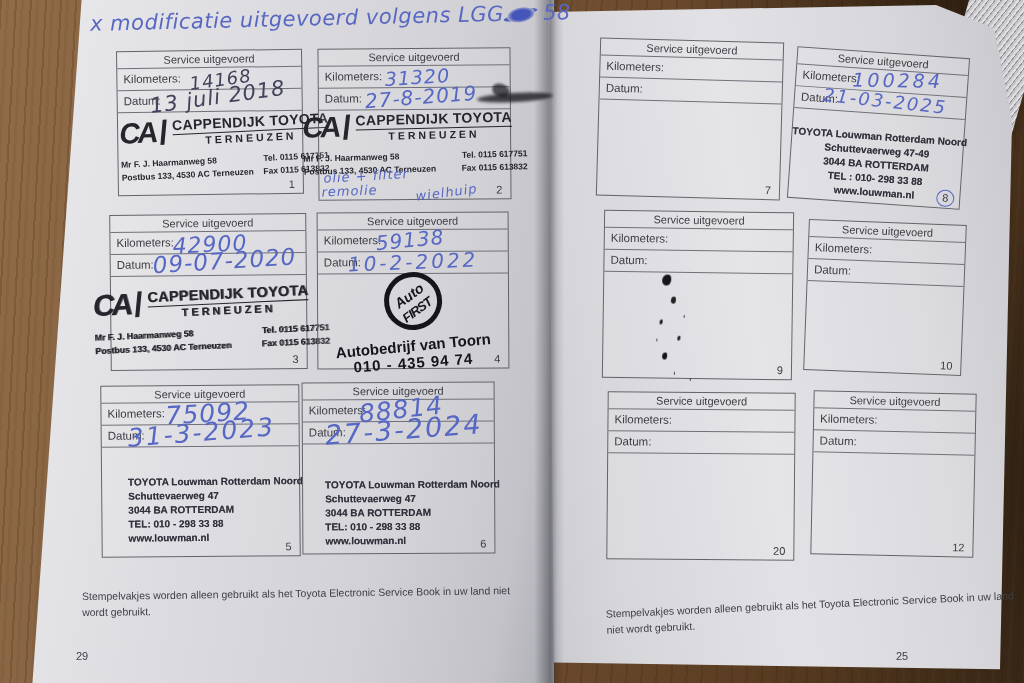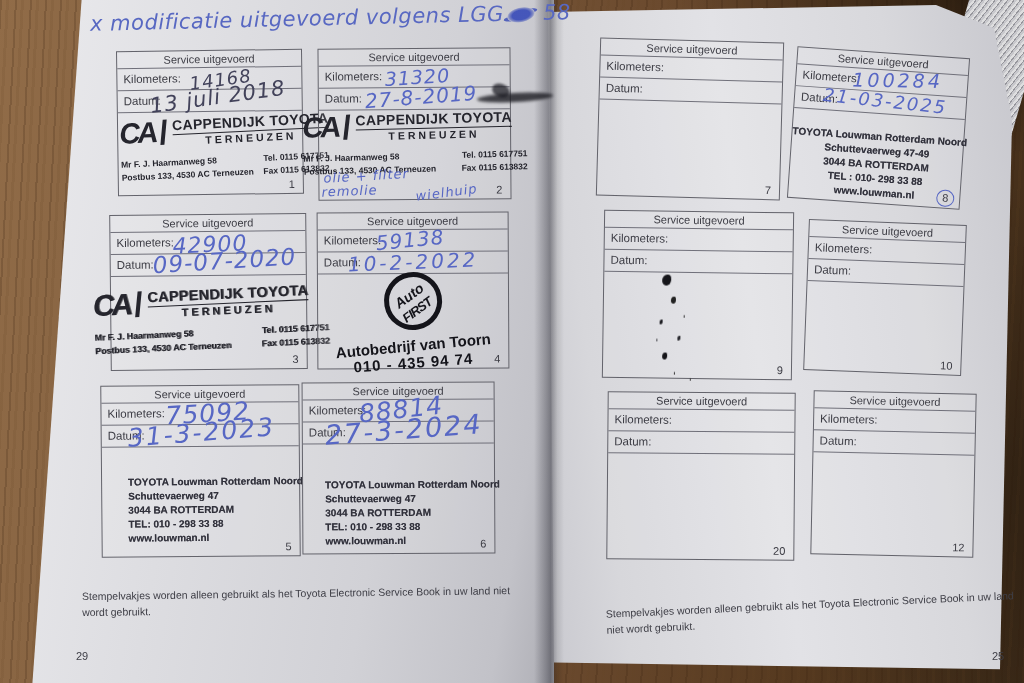--- a/index.html
+++ b/index.html
@@ -381,15 +381,15 @@
       <span class="sb-num">12</span>
     </div>
   </div>
 
   <div class="smudge1"></div>
   <div class="smudge2"></div>
 
   <div class="footer" style="left:82px;top:586px;width:446px;transform:rotate(-0.8deg)">Stempelvakjes worden alleen gebruikt als het Toyota Electronic Service Book in uw land niet wordt gebruikt.</div>
   <div class="footer" style="left:606px;top:597px;width:426px;transform:rotate(-2.6deg)">Stempelvakjes worden alleen gebruikt als het Toyota Electronic Service Book in uw land niet wordt gebruikt.</div>
   <div class="pagenum" style="left:76px;top:650px">29</div>
-  <div class="pagenum" style="left:992px;top:650px">25</div>
+  <div class="pagenum" style="left:896px;top:650px">25</div>
 
 </div>
 
 </body></html>

